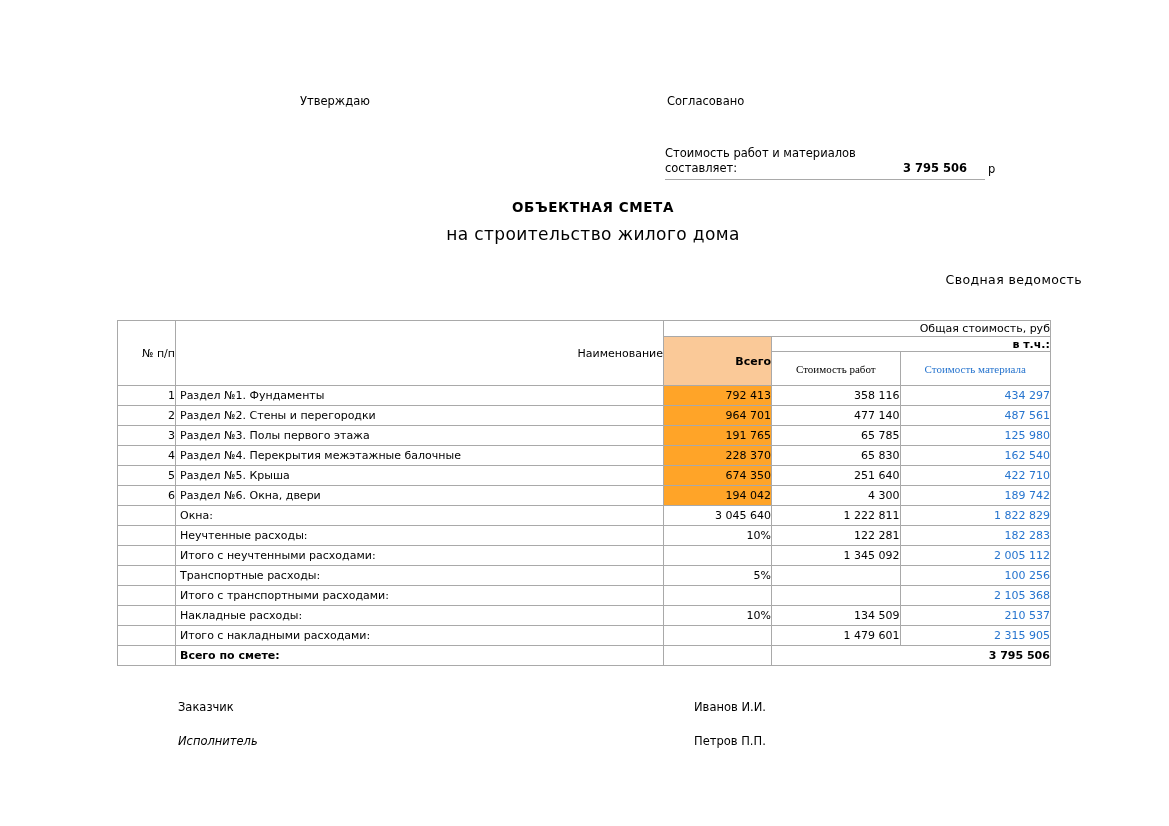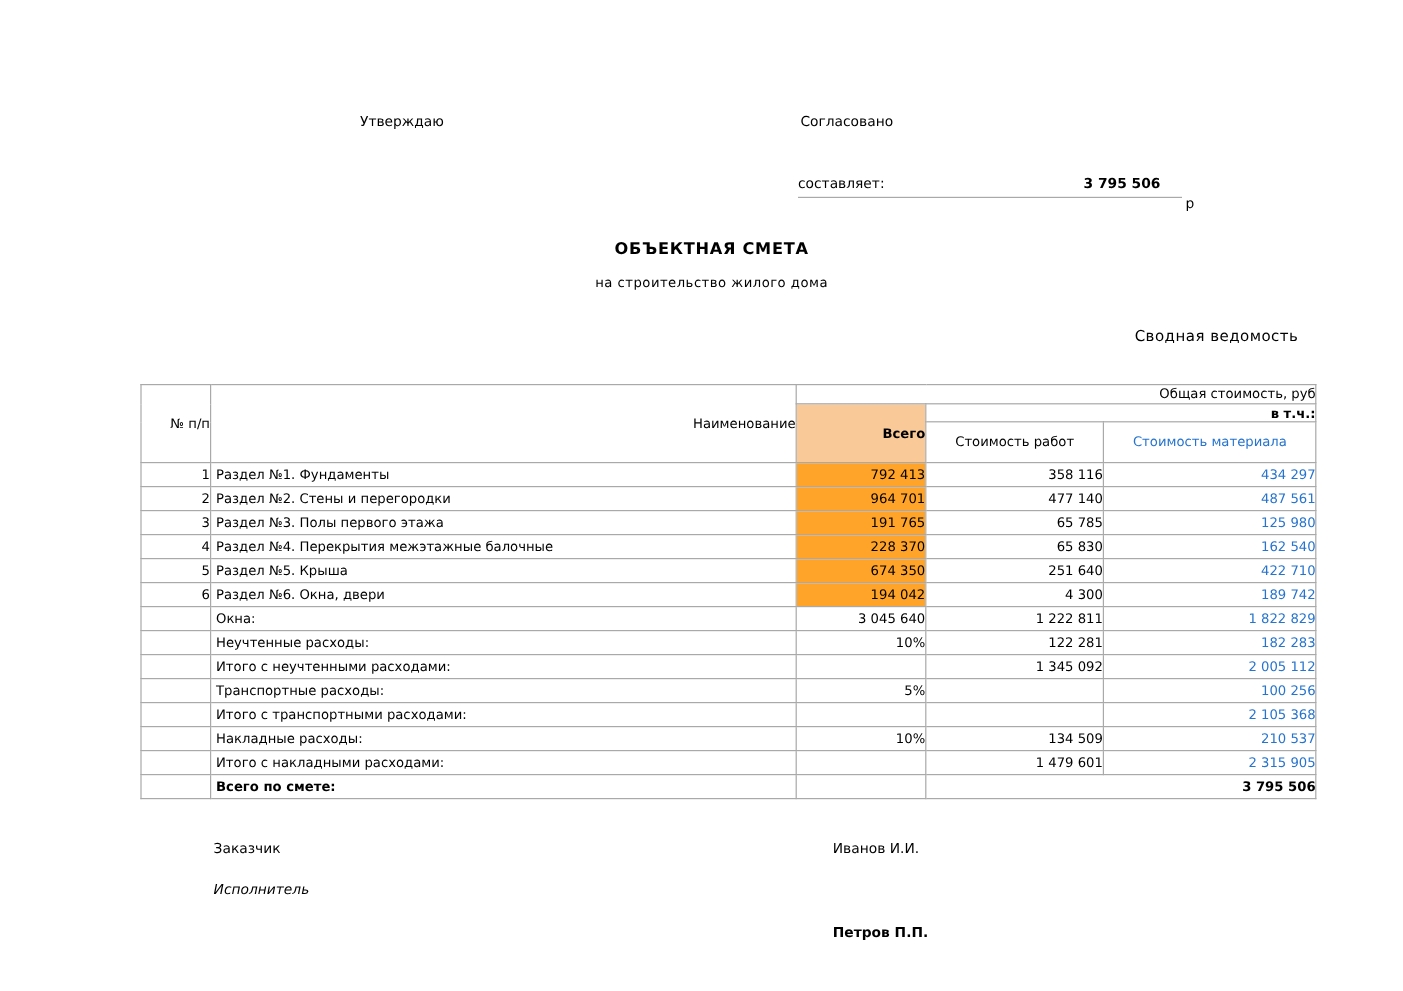--- a/index.html
+++ b/index.html
@@ -22,54 +22,55 @@
   
   .cost-note{left:665px;top:146px;width:320px;border-bottom:1px solid var(--grid-border,#a9a9a9);padding-bottom:3px;}
   .cost-note .line{font-size:11.5px;line-height:15px;display:flex;}
   .cost-note .val{margin-left:auto;margin-right:18px;font-weight:bold;}
   .currency{left:988px;top:162px;}
 
   
   .title-wrap{left:118px;top:197px;width:950px;text-align:center;}
   .doc-title{font-size:13.5px;font-weight:bold;letter-spacing:.6px;}
   .subtitle-wrap{left:118px;top:224px;width:950px;text-align:center;}
-  .doc-subtitle{font-size:11px;letter-spacing:.4px;}
+  .doc-subtitle{font-size:17px;letter-spacing:.4px;}
   .section-wrap{left:132px;top:269px;width:950px;text-align:right;}
   .section-title{font-size:12.5px;letter-spacing:.4px;}
 
   
   table.est{position:absolute;left:117px;top:320px;border-collapse:collapse;table-layout:fixed;font-size:11px;}
   table.est td{border:1px solid var(--grid-border,#a9a9a9);vertical-align:middle;overflow:hidden;white-space:nowrap;}
   td.c{text-align:right;}
   td.l{text-align:left;padding-left:4px;padding-right:4px;}
   .hr1 td{height:16px;}
   .hr2 td{height:15px;font-weight:bold;}
-  .hr3 td{height:34px;line-height:14px;white-space:normal;padding:0 24px;}
+  .hr3 td{height:34px;line-height:14px;white-space:normal;padding:0 24px;font-family:Liberation Serif, serif;}
   tr.dr td{height:20px;}
   td.total-h{background:var(--total-header,#FAC998);margin-left:13px;}
   td.total-cell{background:var(--total-column,#FFA428);}
   td.mat{color:var(--materials-blue,#2674CE);}
   td.mat-h{color:var(--materials-blue,#2674CE);}
   td.nob{border-top:none;border-bottom:none;border-left:none;}
   td.b, tr.grand td.l{font-weight:bold;}
   tr.grand td{height:20px;}
 
   
   .sig-role-1{left:178px;top:700px;}
   .sig-name-1{left:694px;top:700px;}
   .sig-role-2{left:178px;top:734px;font-style:italic;}
-  .sig-name-2{left:694px;top:770px;font-weight:bold;}
+  .sig-name-2{left:694px;top:734px;}
 </style>
 </head>
 <body>
 
 <div class="abs lbl approve">Утверждаю</div>
 <div class="abs lbl agree">Согласовано</div>
 
 <div class="abs cost-note">
+  <div class="line">Стоимость работ и материалов</div>
   <div class="line">
     <span>составляет:</span>
     <span class="val">3 795 506</span>
   </div>
 </div>
 <div class="abs lbl currency">р</div>
 
 <div class="abs title-wrap">
   <span class="doc-title">ОБЪЕКТНАЯ СМЕТА</span>
 </div>

